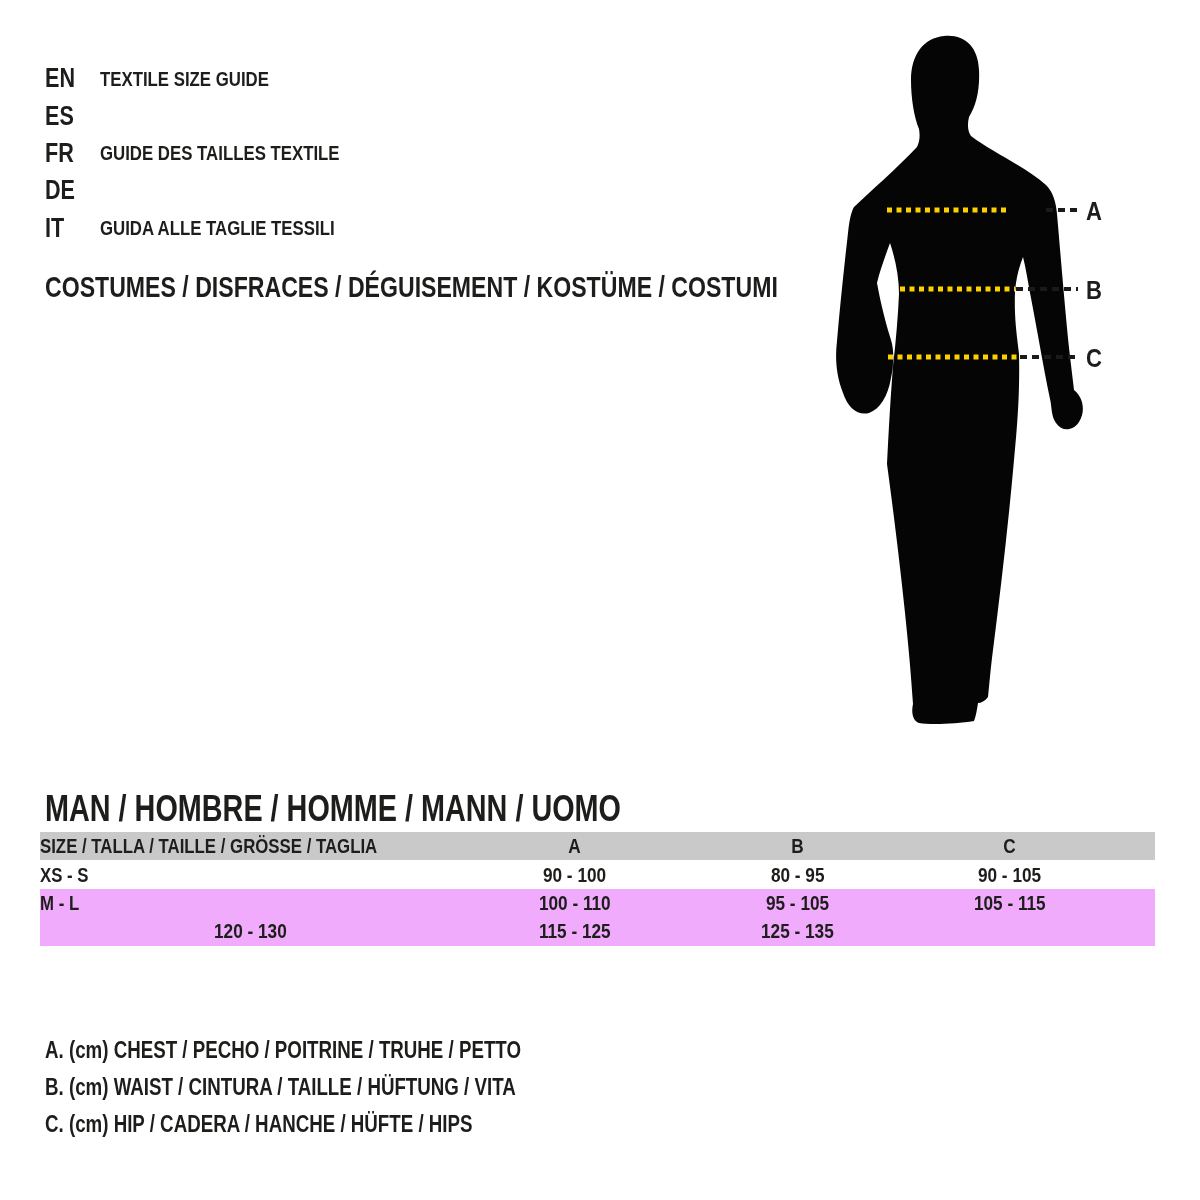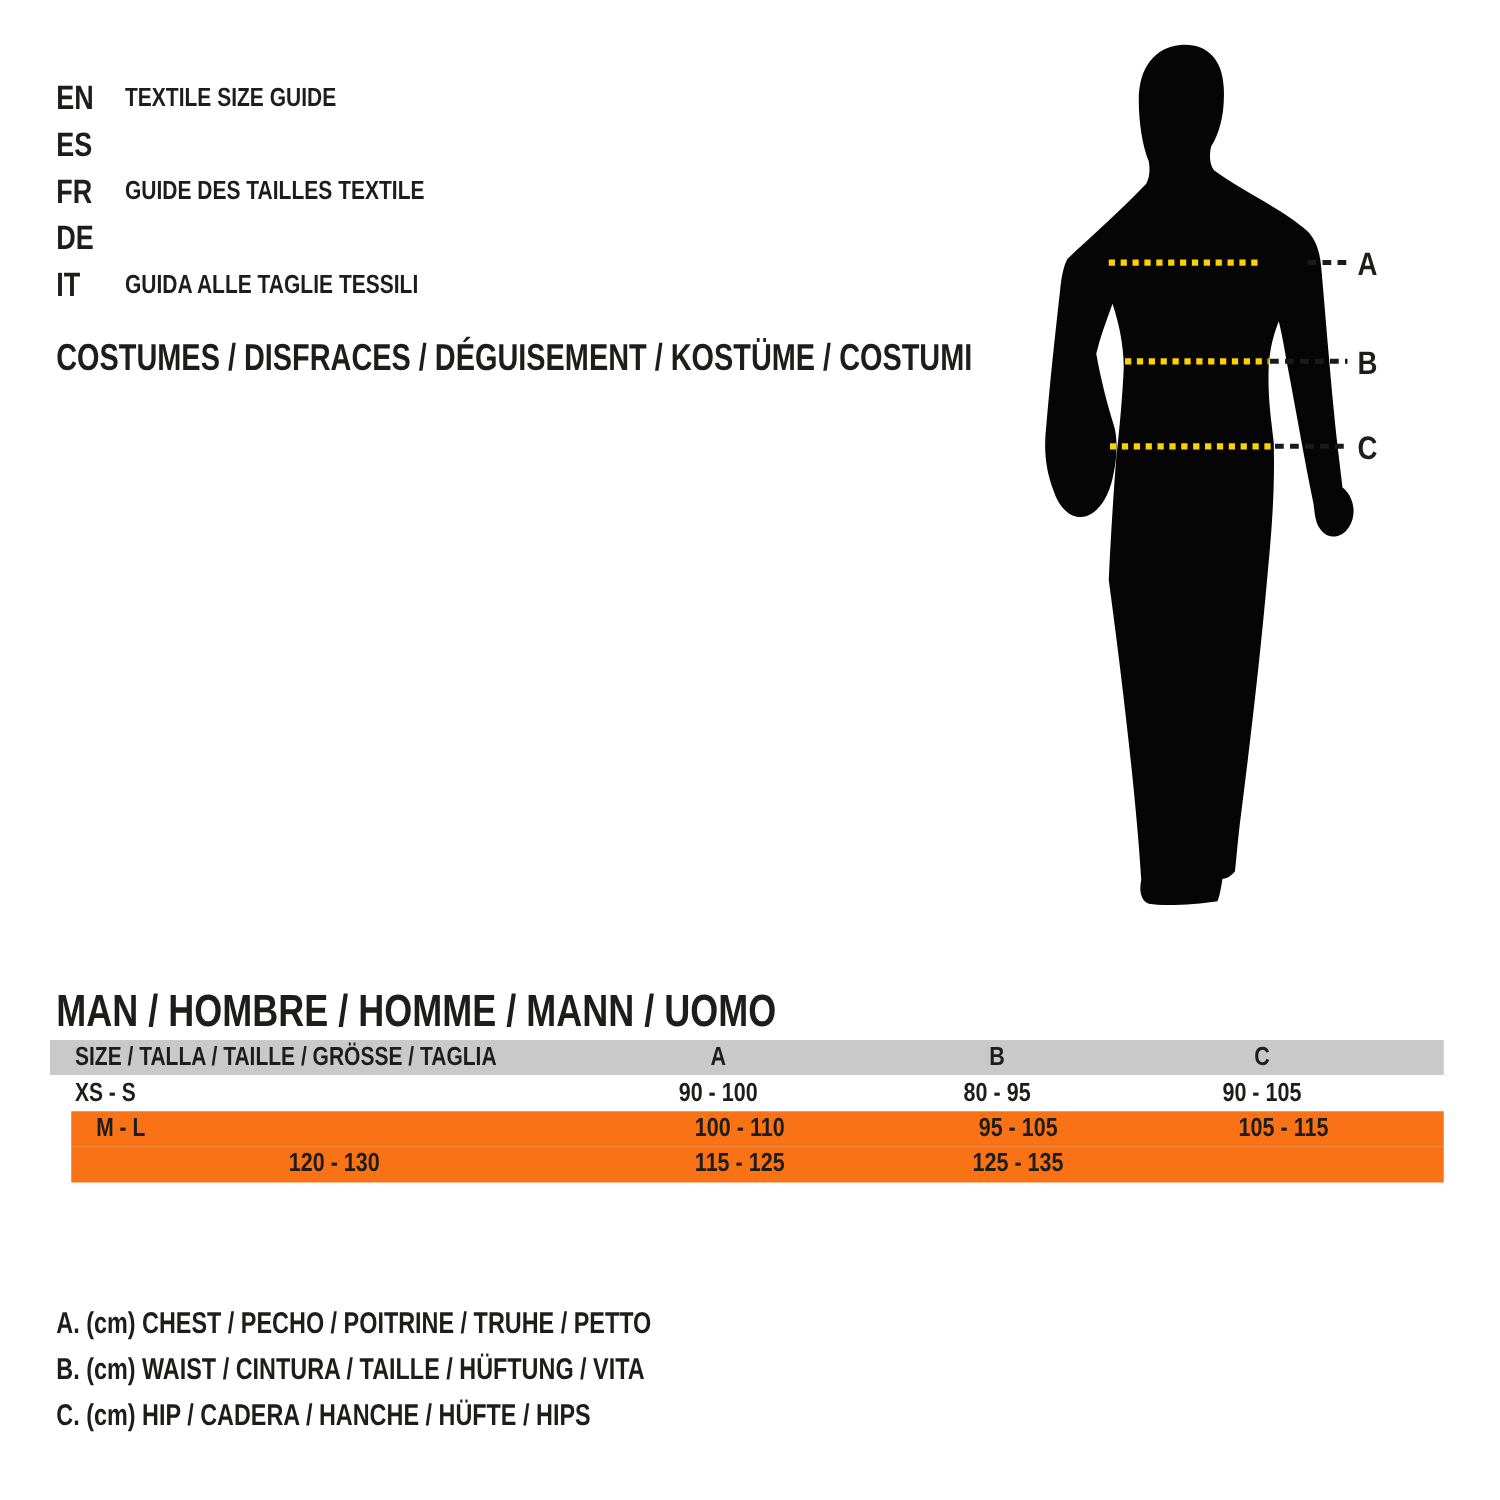--- a/index.html
+++ b/index.html
@@ -32,28 +32,28 @@
   .label-b{top:275px;}
   .label-c{top:343px;}
 
   
   .gender-line{position:absolute;left:45px;top:788px;font-size:36px;font-weight:bold;}
 
   
   .size-table{position:absolute;left:40px;top:832px;width:1115px;}
   .t-row{display:grid;grid-template-columns:420px 230px 215px 210px 40px;height:28.4px;align-items:center;}
   .t-row.header{background:#c9c9c9;}
-  .t-row.alt{background:#f97316;margin-left:17px;}
+  .t-row.alt{background:#f0abfc;}
   .t-cell{font-size:21px;font-weight:bold;}
-  .t-cell.first{padding-left:20px;text-align:left;}
+  .t-cell.first{padding-left:0;text-align:left;}
   .t-cell.num{text-align:center;}
 
   
   .legend{position:absolute;left:45px;top:1036px;}
-  .legend-row{display:flex;align-items:flex-end;height:37px;font-size:24px;font-weight:bold;}
+  .legend-row{display:flex;align-items:flex-start;height:37px;font-size:24px;font-weight:bold;}
   .legend-row .cond{transform:scaleX(0.78);}
 </style>
 </head>
 <body>
 
 <div class="canvas">
 
   <div class="lang-list">
     <div class="lang-row">
       <span class="lang-code"><span class="cond">EN</span></span>

